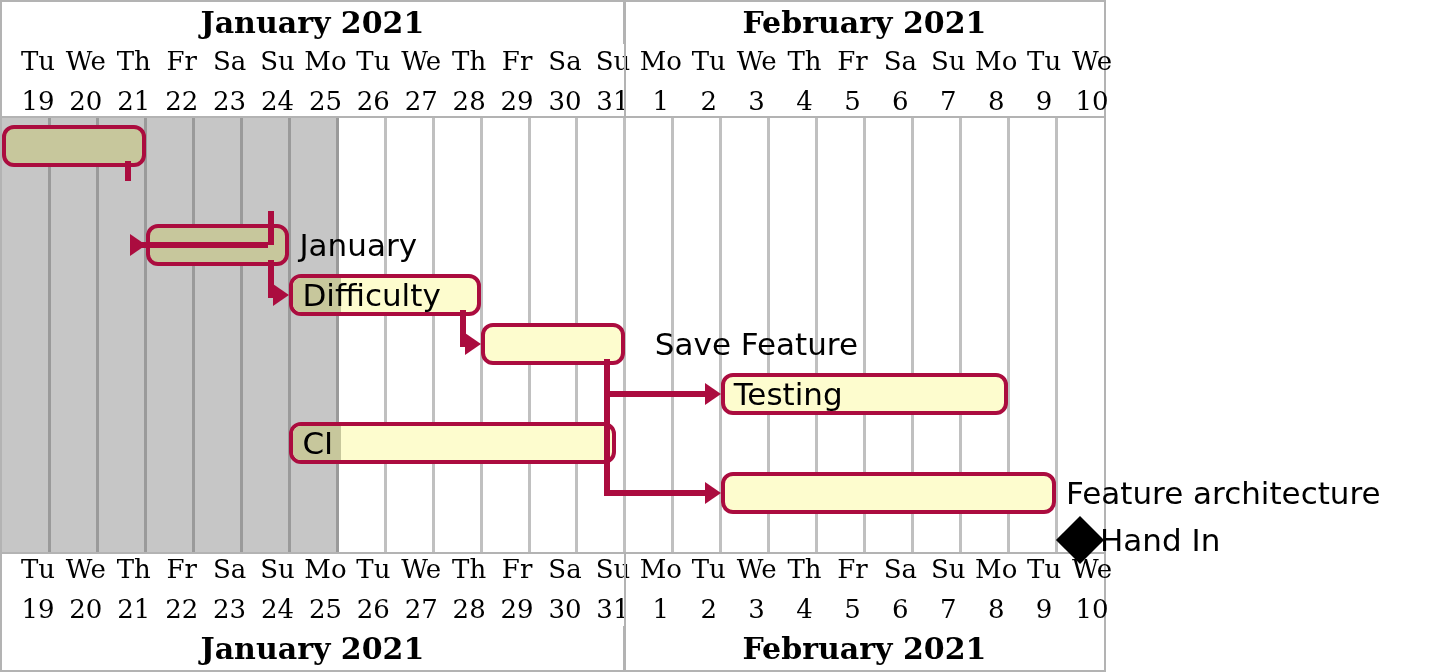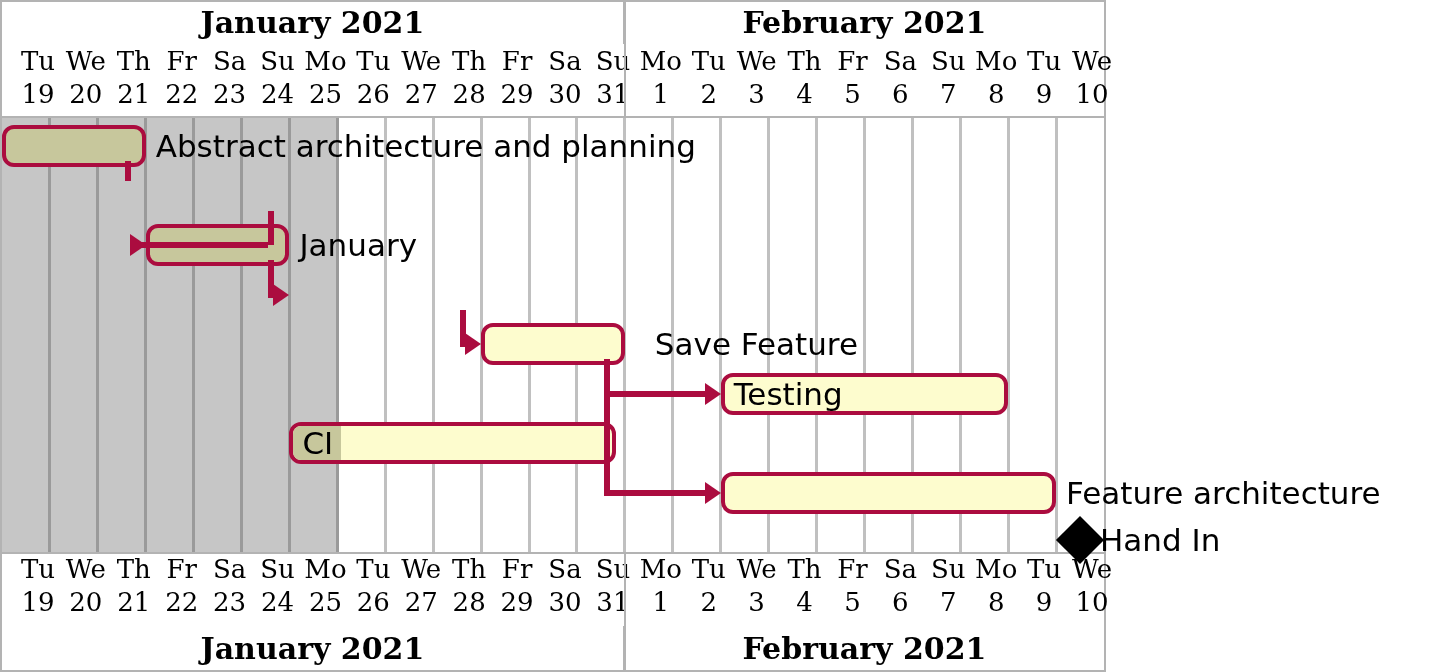--- a/index.html
+++ b/index.html
@@ -62,21 +62,21 @@
     position: absolute;
     top: 0; height: 74px;
     display: flex; flex-direction: column;
     align-items: center; justify-content: flex-start;
     font-family: "DejaVu Serif", serif;
     font-size: 26px;
     color: #000000;
     line-height: 1.0;
   }
   .day-col .dow  { margin-top: 4px; }
-  .day-col .dnum { margin-top: 7px; }
+  .day-col .dnum { margin-top: 14px; }
   .day-band.bottom .day-col { justify-content: flex-start; }
 
   .month-sep-head {
     position: absolute;
     top: 0px; width: 2px; height: 118px;
     background: #b3b3b3;
   }
   .month-sep-foot {
     position: absolute;
     top: 552px; width: 2px; height: 118px;
@@ -302,23 +302,26 @@
       <div class="gridline" style="left: 717.196px;"></div>
       <div class="gridline" style="left: 765.109px;"></div>
       <div class="gridline" style="left: 813.022px;"></div>
       <div class="gridline" style="left: 860.935px;"></div>
       <div class="gridline" style="left: 908.848px;"></div>
       <div class="gridline" style="left: 956.761px;"></div>
       <div class="gridline" style="left: 1004.67px;"></div>
       <div class="gridline" style="left: 1052.59px;"></div>
       <div class="month-div" style="left: 621.37px;"></div>
       <div class="bar" title="Abstract architecture and planning" style="left: 0px; top: 7px; width: 143.739px; background: rgb(199, 199, 156);"></div>
-      <div class="bar-outer-label" style="left: 153.739px; top: 7px;">Abstract architecture and planning</div>
       <div class="bar" title="Powerups" style="left: 143.739px; top: 106px; width: 143.739px; background: rgb(199, 199, 156);"></div>
       <div class="bar-outer-label" style="left: 297.478px; top: 106px;">January</div>
+      <div class="bar" title="Difficulty" style="left: 287.478px; top: 155.5px; width: 191.652px;">
+        <div class="fill-past" style="width: 47.913px;"></div>
+        <span class="bar-inner-label">Difficulty</span>
+      </div>
       <div class="bar" title="Save Feature" style="left: 479.13px; top: 205px; width: 143.739px;"></div>
       <div class="bar-outer-label" style="left: 632.87px; top: 205px; margin-left: 20px;">Save Feature</div>
       <div class="bar" title="Testing" style="left: 718.696px; top: 254.5px; width: 287.478px;">
         <span class="bar-inner-label">Testing</span>
       </div>
       <div class="bar" title="CI" style="left: 287.478px; top: 304px; width: 327px;">
         <div class="fill-past" style="width: 47.913px;"></div>
         <span class="bar-inner-label">CI</span>
       </div>
       <div class="bar" title="Concrete architecture" style="left: 718.696px; top: 353.5px; width: 335.391px;"></div>

